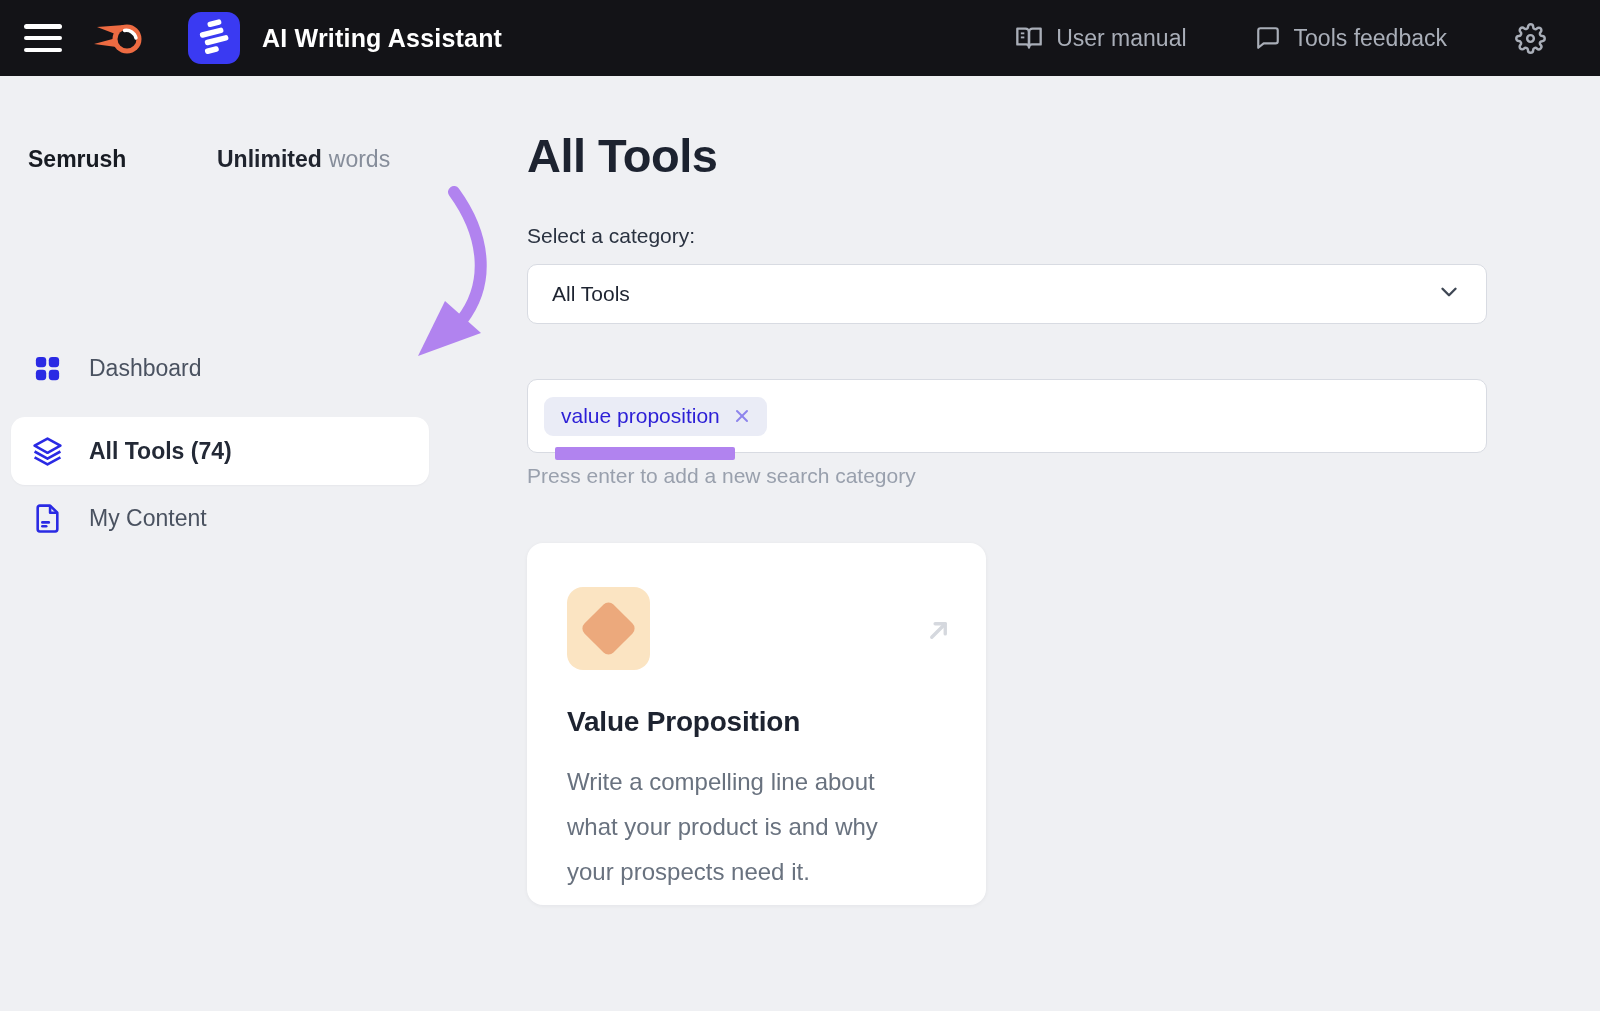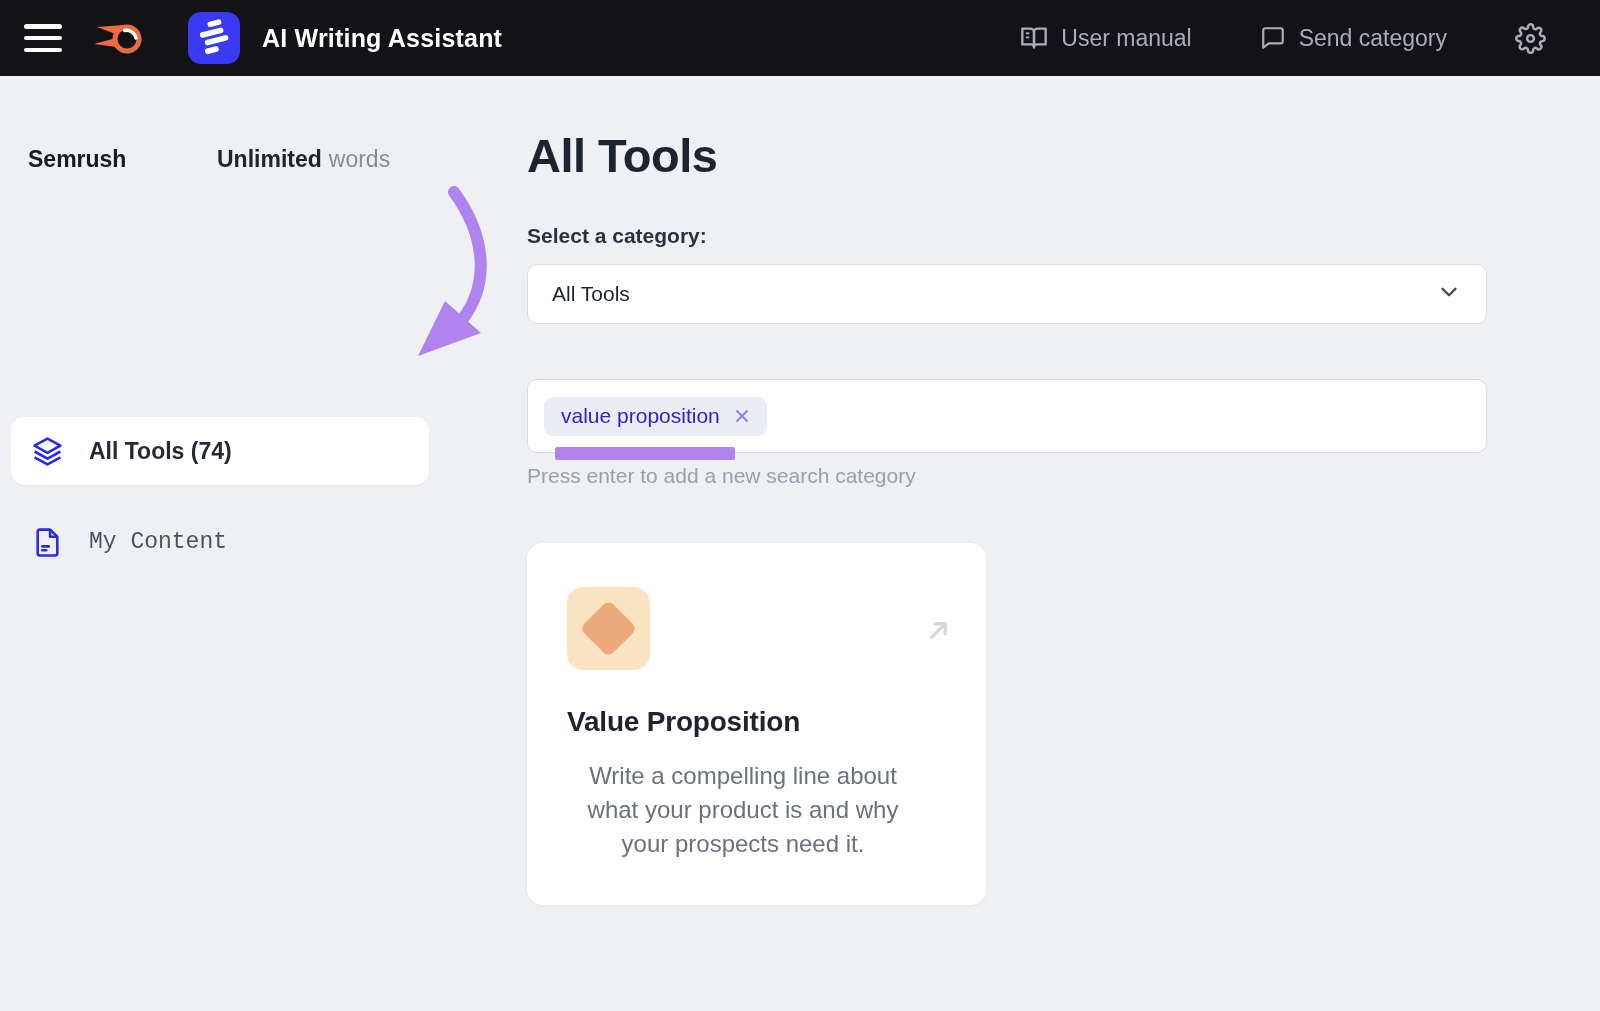--- a/index.html
+++ b/index.html
@@ -43,32 +43,32 @@
   .nav-item {
     position: absolute; left: 11px; width: 418px; height: 48px;
     display: flex; align-items: center; cursor: pointer; border-radius: 14px;
   }
   .nav-item .nav-icon { position: absolute; left: 21px; width: 31px; height: 31px; }
   .nav-item .nav-label { position: absolute; left: 78px; font-size: 23px; color: #4a5260; }
   .nav-item.active { background: #ffffff; height: 68px; box-shadow: 0 1px 2px rgba(20,25,40,0.04); }
   .nav-item.active .nav-label { font-weight: bold; color: #232936; }
   .nav-dashboard { top: 258px; }
   .nav-alltools { top: 331px; }
-  .nav-mycontent { top: 432px; font-family: Liberation Mono, monospace; }
+  .nav-mycontent { top: 408px; }
 
   
   .curved-arrow { position: absolute; left: 388px; top: 184px; width: 112px; height: 186px; pointer-events: none; }
   .highlight-underline {
     position: absolute; left: 555px; top: 447px; width: 180px; height: 13px;
     background: #b183ef; border-radius: 2px; z-index: 6; pointer-events: none;
   }
 
   
   .main-title { position: absolute; left: 527px; top: 128px; font-size: 47px; font-weight: 800; color: #1d2330; letter-spacing: -0.5px; }
-  .category-label { position: absolute; left: 527px; top: 224px; font-size: 21px; font-weight: bold; color: #2a3240; }
+  .category-label { position: absolute; left: 527px; top: 224px; font-size: 21px; font-weight: normal; color: #2a3240; }
   .category-select {
     position: absolute; left: 527px; top: 264px; width: 960px; height: 60px;
     background: #ffffff; border: 1px solid #d8dbe2; border-radius: 10px;
     display: flex; align-items: center; padding: 0 24px; cursor: pointer;
   }
   .category-value { font-size: 21px; color: #1d2330; }
   .category-select .chevron { margin-left: auto; }
 
   .search-box {
     position: absolute; left: 527px; top: 379px; width: 960px; height: 74px;
@@ -94,21 +94,21 @@
     cursor: pointer;
   }
   .tool-tile {
     position: absolute; left: 40px; top: 44px; width: 83px; height: 83px;
     background: #fbe4c2; border-radius: 16px;
     display: flex; align-items: center; justify-content: center;
   }
   .tool-diamond { width: 41px; height: 41px; background: #eca97c; border-radius: 7px; transform: rotate(45deg); }
   .card-external { position: absolute; right: 34px; top: 74px; }
   .card-title { position: absolute; left: 40px; top: 163px; font-size: 28px; font-weight: 800; color: #1d2330; letter-spacing: -0.2px; }
-  .card-desc { position: absolute; left: 40px; top: 216px; width: 352px; font-size: 24px; line-height: 34px; color: #69727f; text-align: center; }
+  .card-desc { position: absolute; left: 40px; top: 216px; width: 352px; font-size: 24px; line-height: 45px; color: #69727f; }
 </style>
 </head>
 <body>
 
 <div class="header">
   <div class="hamburger">
     <span></span>
       <span></span>
       <span></span>
   </div>
@@ -148,40 +148,51 @@
       </span>
       <span>User manual</span>
     </div>
 
     <div class="header-action">
       <span>
         <svg width="26" height="26" viewBox="0 0 24 24" fill="none" stroke="#a9aeb8" stroke-width="2" stroke-linejoin="round">
           <path d="M21 15a2 2 0 0 1-2 2H8l-5 4V5a2 2 0 0 1 2-2h14a2 2 0 0 1 2 2z"></path>
         </svg>
       </span>
-      <span>Send category</span>
+      <span>Tools feedback</span>
     </div>
 
     <div class="gear-btn">
       <svg width="31" height="31" viewBox="0 0 24 24" fill="none" stroke="#a9aeb8" stroke-width="1.9" stroke-linejoin="round" stroke-linecap="round">
         <circle cx="12" cy="12" r="2.6"></circle>
         <path d="M19.4 15a1.7 1.7 0 0 0 .34 1.87l.06.06a2 2 0 1 1-2.83 2.83l-.06-.06a1.7 1.7 0 0 0-1.87-.34 1.7 1.7 0 0 0-1 1.55V21a2 2 0 1 1-4 0v-.09a1.7 1.7 0 0 0-1.11-1.55 1.7 1.7 0 0 0-1.87.34l-.06.06a2 2 0 1 1-2.83-2.83l.06-.06a1.7 1.7 0 0 0 .34-1.87 1.7 1.7 0 0 0-1.55-1H3a2 2 0 1 1 0-4h.09a1.7 1.7 0 0 0 1.55-1.11 1.7 1.7 0 0 0-.34-1.87l-.06-.06a2 2 0 1 1 2.83-2.83l.06.06a1.7 1.7 0 0 0 1.87.34h.08a1.7 1.7 0 0 0 1-1.55V3a2 2 0 1 1 4 0v.09a1.7 1.7 0 0 0 1 1.55 1.7 1.7 0 0 0 1.87-.34l.06-.06a2 2 0 1 1 2.83 2.83l-.06.06a1.7 1.7 0 0 0-.34 1.87v.08a1.7 1.7 0 0 0 1.55 1H21a2 2 0 1 1 0 4h-.09a1.7 1.7 0 0 0-1.55 1Z"></path>
       </svg>
     </div>
   </div>
 </div>
 
 <div class="sidebar">
   <div class="brand-row">
     <span class="brand-name">Semrush</span>
     <span class="plan">
       <span class="plan-bold">Unlimited</span><span class="plan-rest">words</span>
     </span>
   </div>
 
+  <div class="nav-item nav-dashboard">
+    <span class="nav-icon">
+      <svg width="31" height="31" viewBox="0 0 24 24" fill="#2a2ae4">
+        <rect x="3" y="3" width="8" height="8" rx="2.6"></rect>
+        <rect x="13" y="3" width="8" height="8" rx="2.6"></rect>
+        <rect x="3" y="13" width="8" height="8" rx="2.6"></rect>
+        <rect x="13" y="13" width="8" height="8" rx="2.6"></rect>
+      </svg>
+    </span>
+    <span class="nav-label">Dashboard</span>
+  </div>
 
   <div class="nav-item nav-alltools active">
     <span class="nav-icon">
       <svg width="31" height="31" viewBox="0 0 24 24" fill="none" stroke="#2a2ae4" stroke-width="2" stroke-linejoin="round">
         <polygon points="12 2 2 7.5 12 13 22 7.5 12 2"></polygon>
         <polyline points="2 12 12 17.5 22 12"></polyline>
         <polyline points="2 16.5 12 22 22 16.5"></polyline>
       </svg>
     </span>
     <span class="nav-label">All Tools (74)</span>

